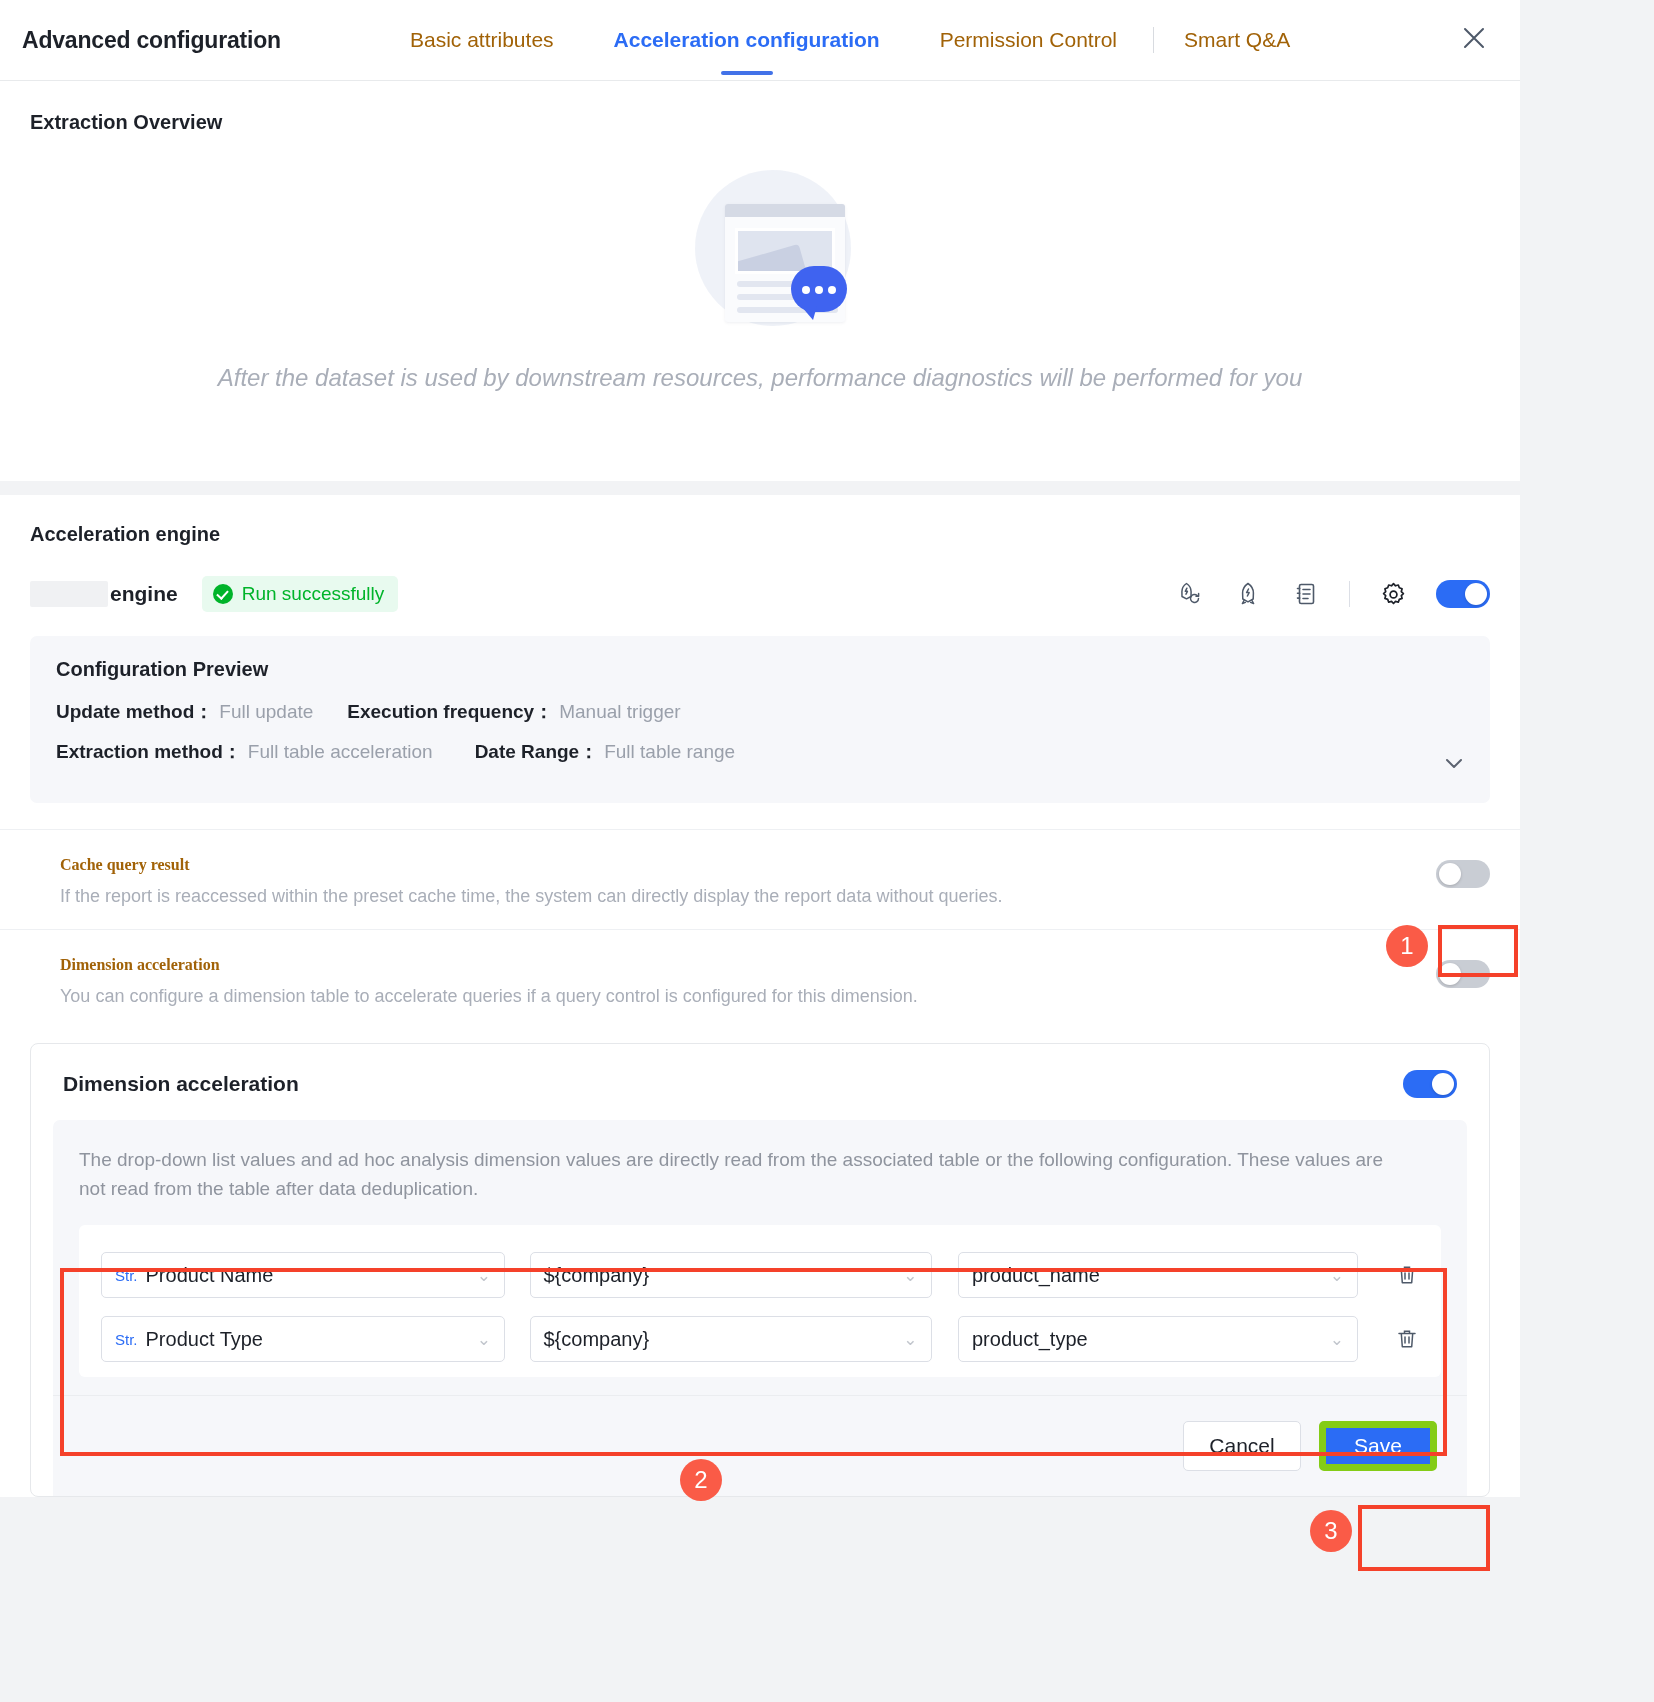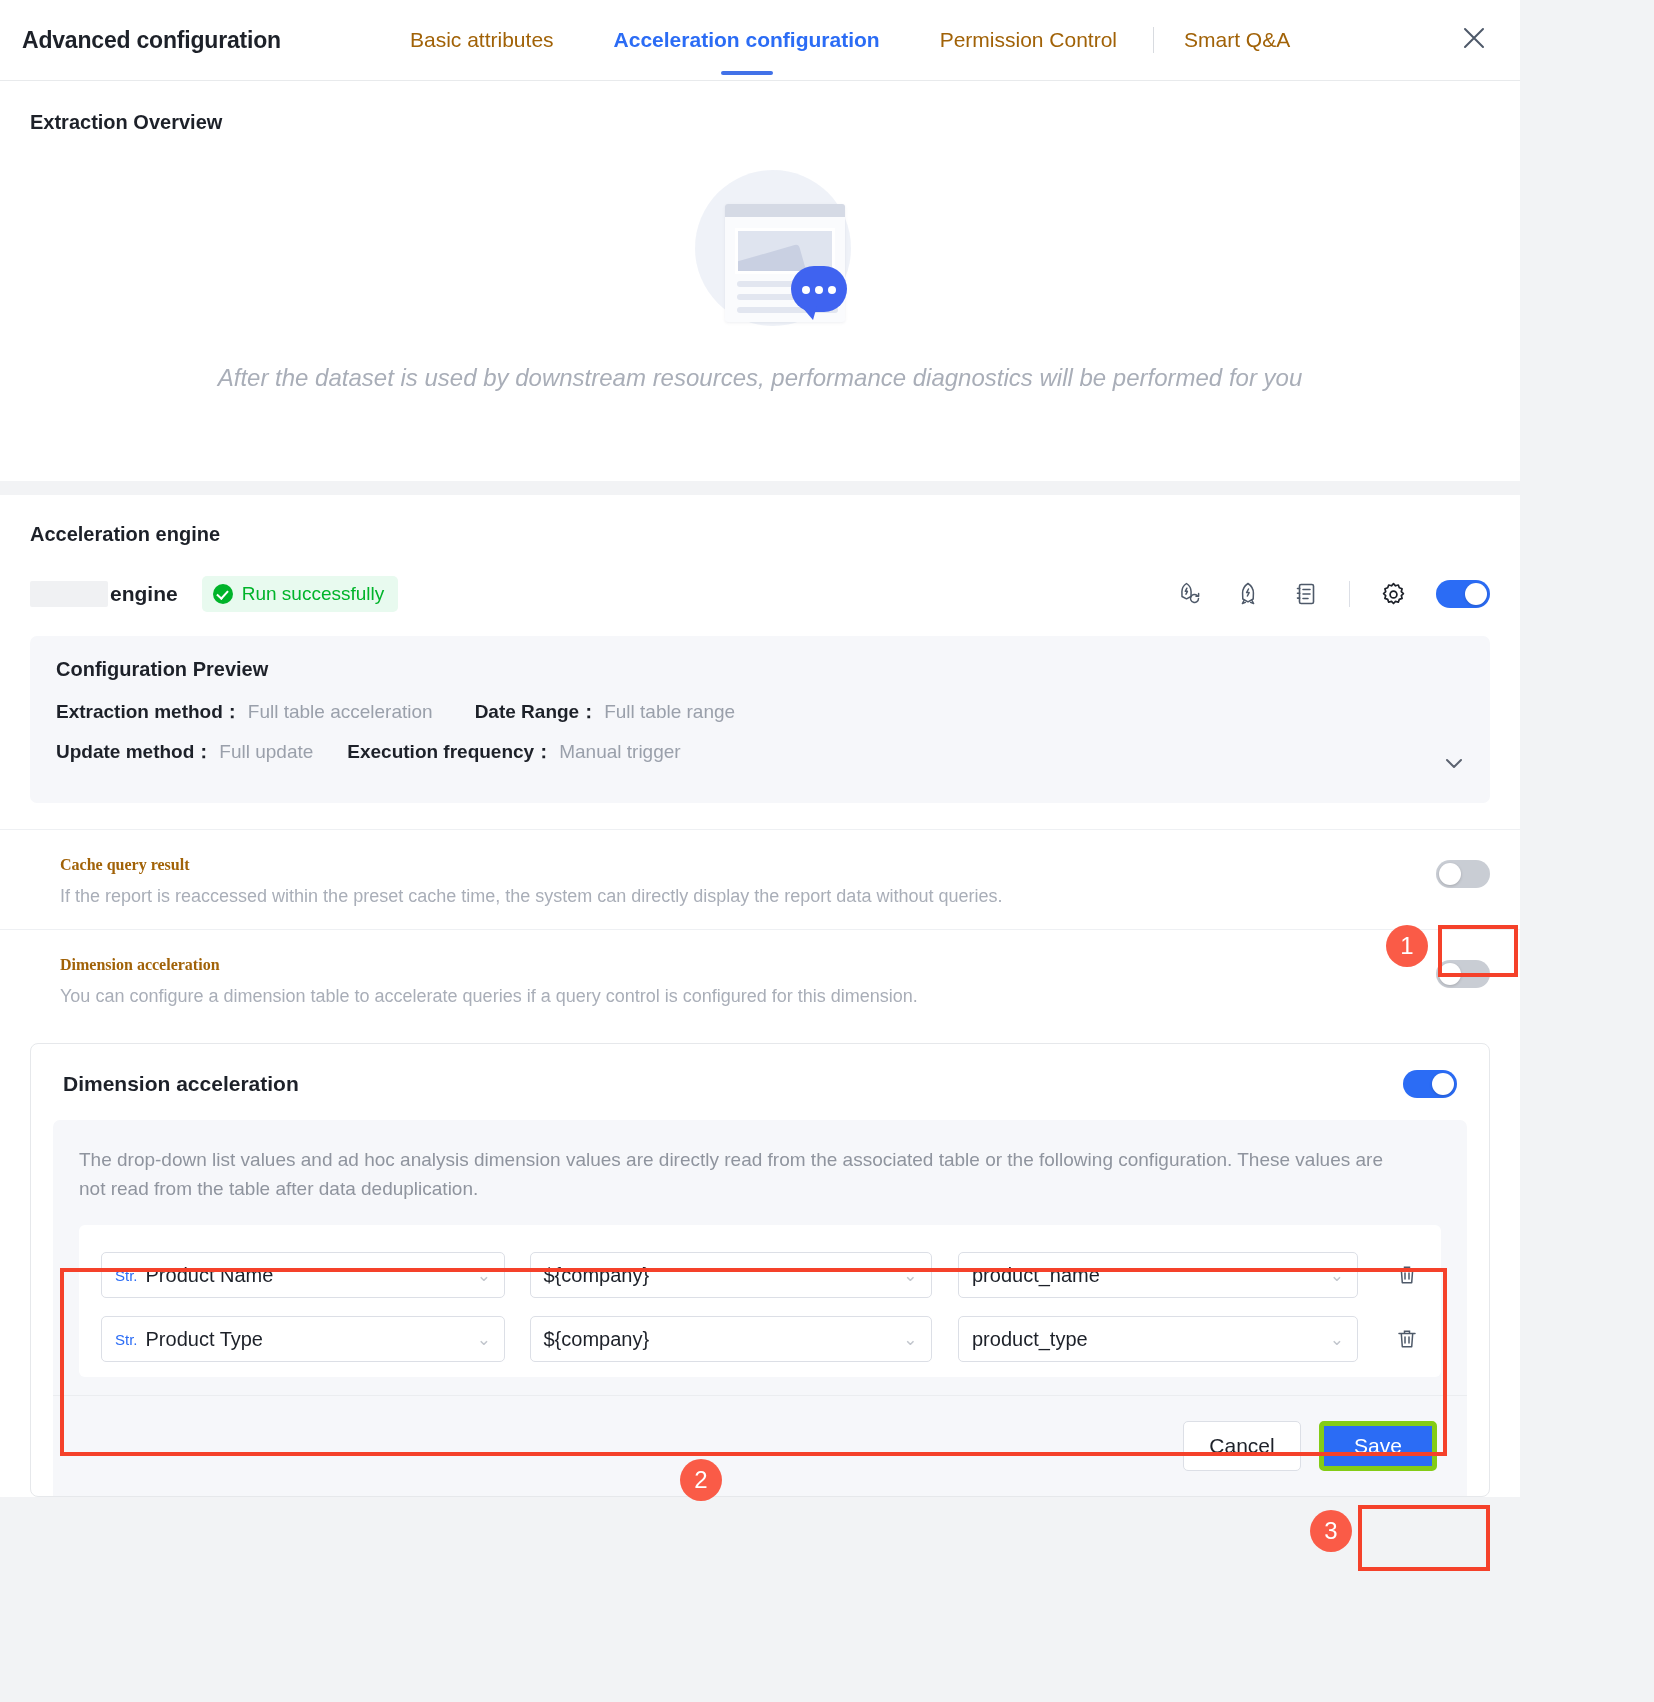--- a/index.html
+++ b/index.html
@@ -480,21 +480,21 @@
   }
   .btn-cancel {
     background:#fff;
     border: 1px solid #dcdfe6;
     color: #1d2129;
     margin-right: 18px;
   }
   .btn-save {
     background: #2b6cf5;
     color:#fff;
-    border: 5px solid #84cc16;
+    border: 7px solid #84cc16;
   }
   .right-strip {
     position:absolute;
     left: 1520px; top: 0;
     width: 134px; height: 1702px;
     background: #f2f3f5;
   }
 </style>
 </head>
 <body>
@@ -598,32 +598,32 @@
           </div>
           <div class="toggle on">
             <span class="knob"></span>
           </div>
         </div>
       </div>
 
       <div class="cfg-preview">
         <h4>Configuration Preview</h4>
         <div class="cfg-line">
+          <span class="cfg-k">Update method：</span>
+          <span class="cfg-v">Full update</span>
+          <span class="cfg-gap-b"></span>
+          <span class="cfg-k">Execution frequency：</span>
+          <span class="cfg-v">Manual trigger</span>
+        </div>
+        <div class="cfg-line">
           <span class="cfg-k">Extraction method：</span>
           <span class="cfg-v">Full table acceleration</span>
           <span class="cfg-gap-a"></span>
           <span class="cfg-k">Date Range：</span>
           <span class="cfg-v">Full table range</span>
-        </div>
-        <div class="cfg-line">
-          <span class="cfg-k">Update method：</span>
-          <span class="cfg-v">Full update</span>
-          <span class="cfg-gap-b"></span>
-          <span class="cfg-k">Execution frequency：</span>
-          <span class="cfg-v">Manual trigger</span>
         </div>
         <div class="cfg-chevron">
           <svg width="28" height="28" viewBox="0 0 28 28" fill="none" stroke="#5c6370" stroke-width="2">
             <path d="M7 11 L14 18 L21 11" stroke-linecap="round" stroke-linejoin="round"></path>
           </svg>
         </div>
       </div>
 
       <div class="opt-row first" style="margin-left:-30px;margin-right:-30px;">
         <div style="padding-left:30px;padding-right:30px;">

